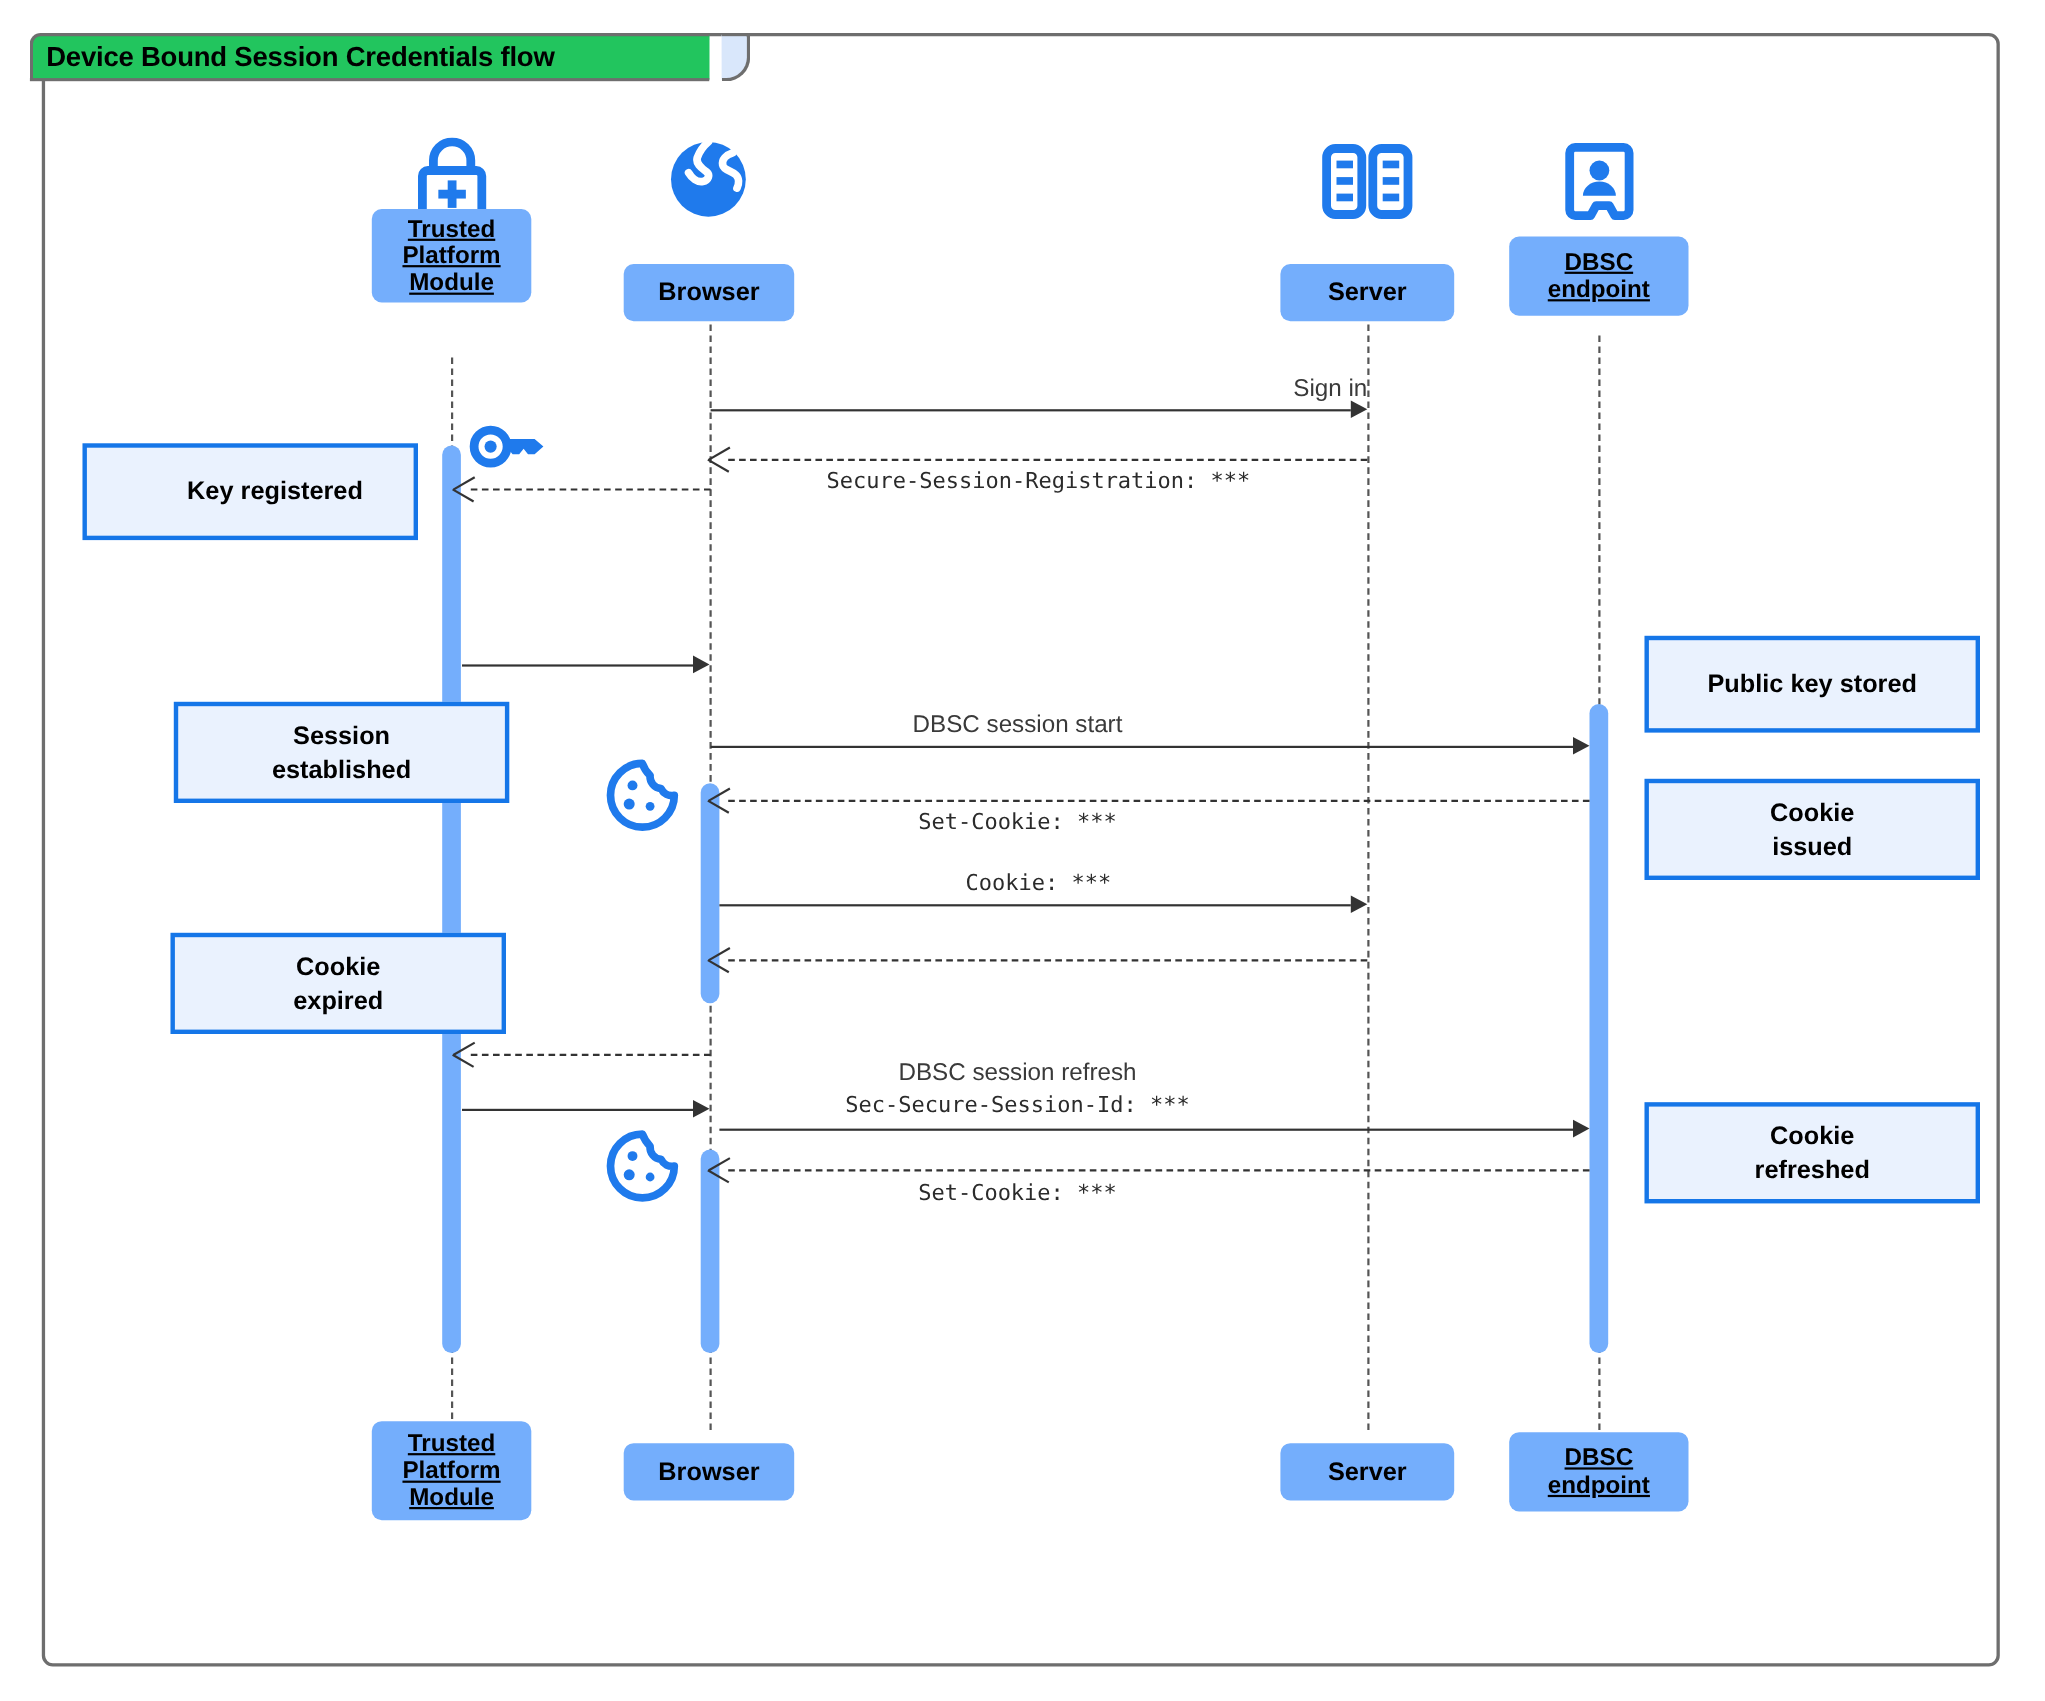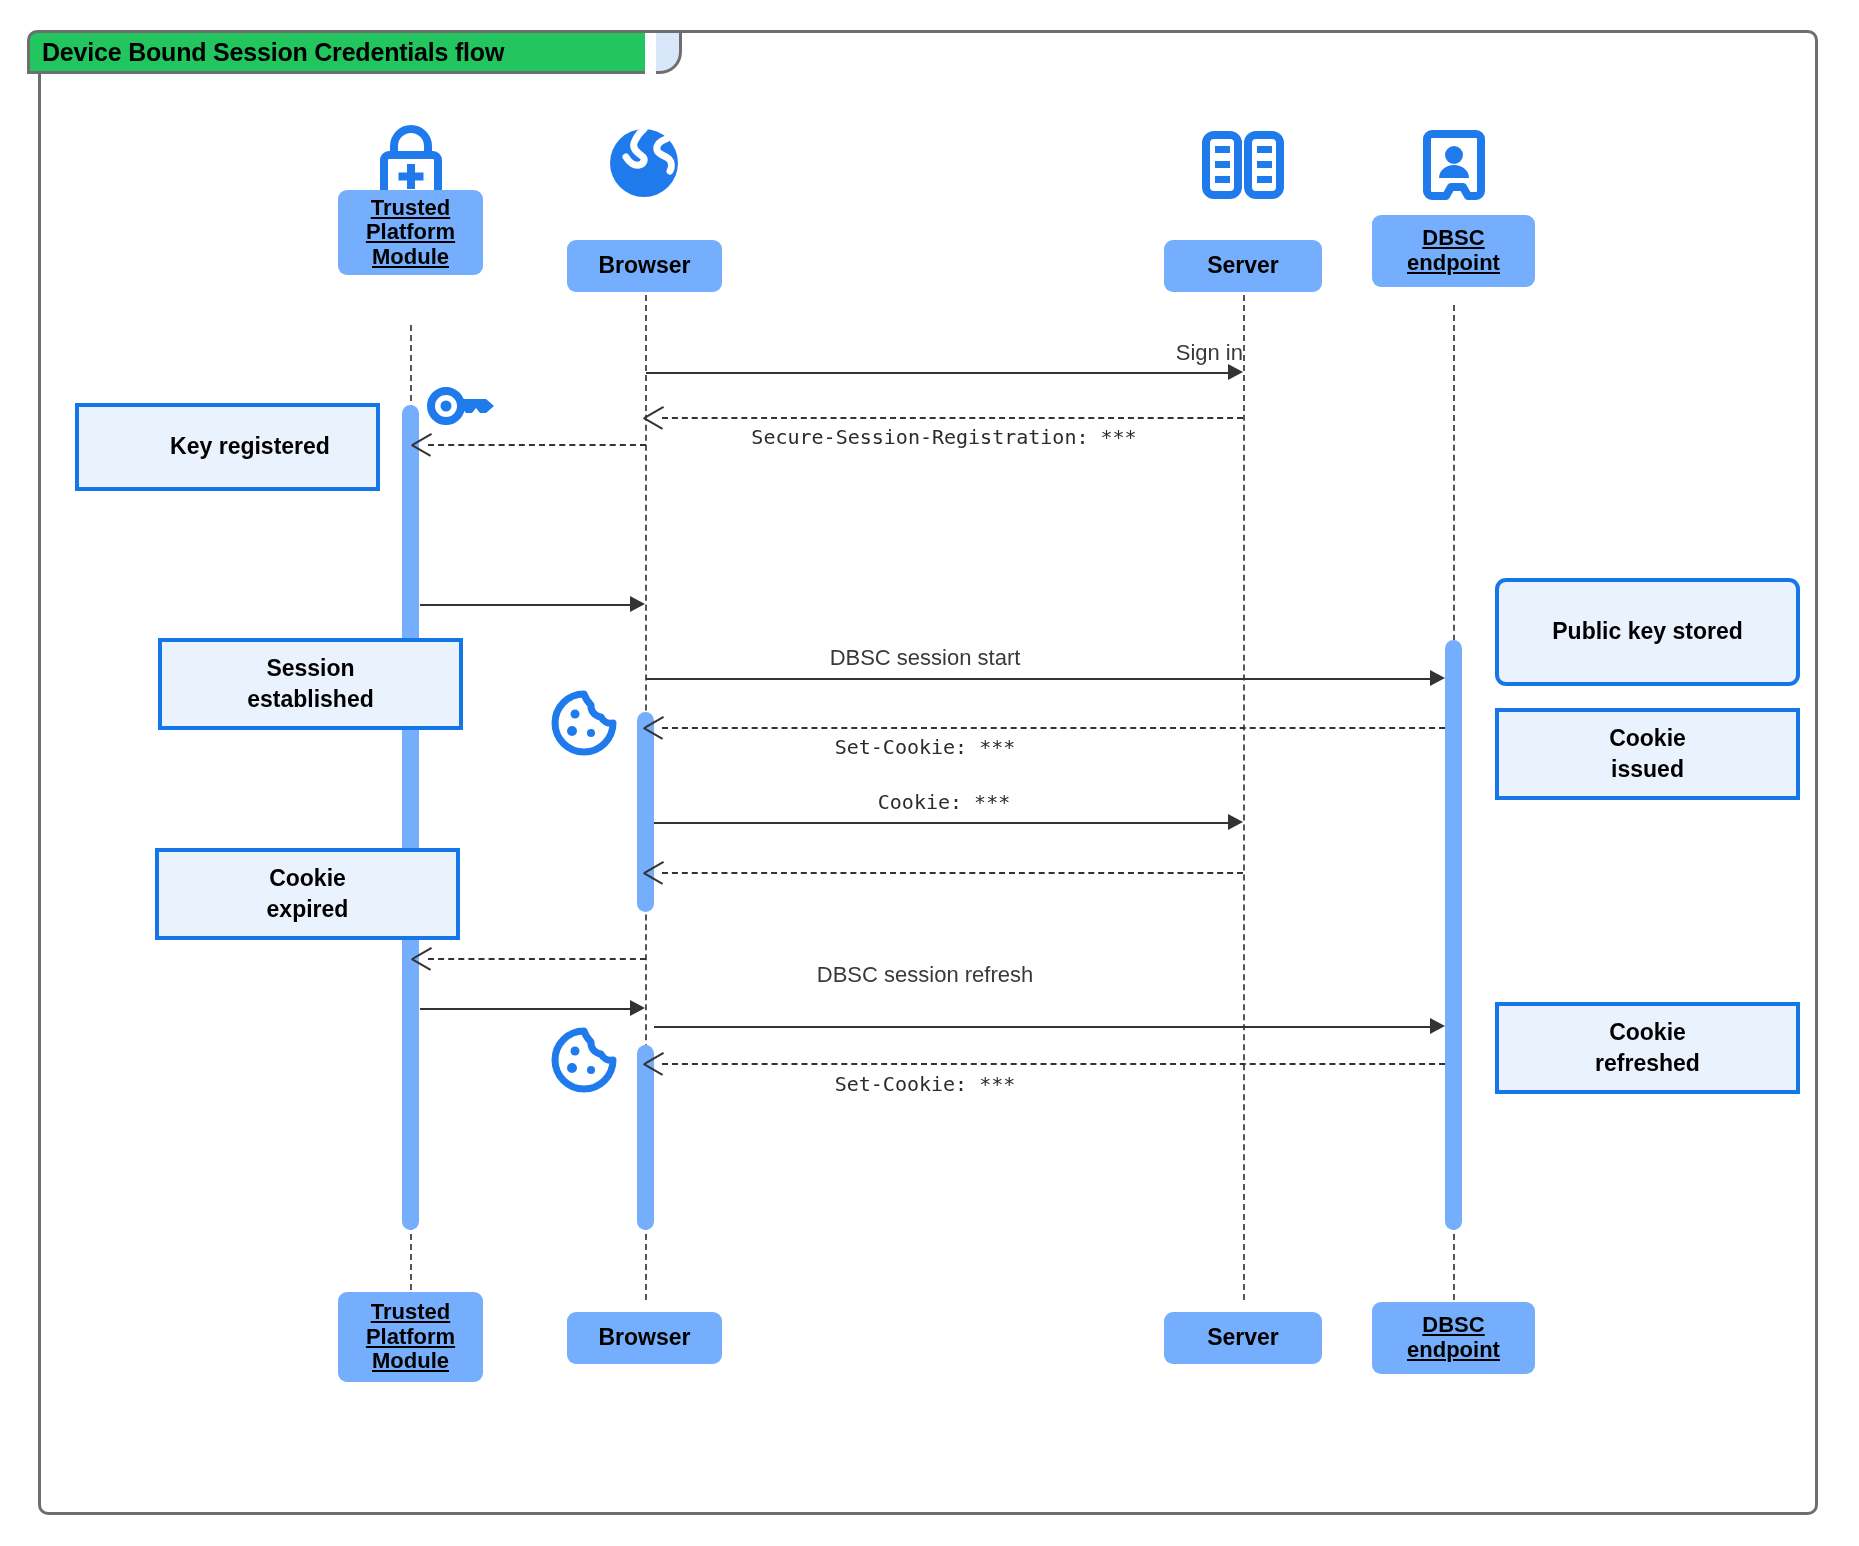--- a/index.html
+++ b/index.html
@@ -152,20 +152,21 @@
   <div class="msg-line dashed" style="left:662px;top:872px;width:581px;"></div>
   <div class="arrow-l-open" style="left:644px;top:862px;"></div>
 
   <div class="msg-line dashed" style="left:428px;top:958px;width:218px;"></div>
   <div class="arrow-l-open" style="left:412px;top:948px;"></div>
 
   <div class="msg-line" style="left:420px;top:1008px;width:210px;"></div>
   <div class="arrow-r" style="left:630px;top:1000px;"></div>
 
   <div class="msg-label" style="left:645px;top:962px;width:560px;">DBSC session refresh</div>
+  <div class="msg-label mono" style="left:645px;top:992px;width:560px;">Sec-Secure-Session-Id: ***</div>
   <div class="msg-line" style="left:654px;top:1026px;width:784px;"></div>
   <div class="arrow-r" style="left:1430px;top:1018px;"></div>
 
   <div class="msg-line dashed" style="left:662px;top:1063px;width:783px;"></div>
   <div class="arrow-l-open" style="left:644px;top:1053px;"></div>
   <div class="msg-label mono" style="left:645px;top:1072px;width:560px;">Set-Cookie: ***</div>
 
   <div class="icon" style="left:426px;top:384px;">
     <svg class="svg-ico" width="80" height="44" viewBox="0 0 80 44">
       <circle cx="20" cy="22" r="15" fill="none" stroke="#1f7aec" stroke-width="8"></circle>
@@ -197,21 +198,21 @@
   </div>
 
   <div class="note" style="left:158px;top:638px;width:305px;height:92px;">
     <span>Session<br>established</span>
   </div>
 
   <div class="note" style="left:155px;top:848px;width:305px;height:92px;">
     <span>Cookie<br>expired</span>
   </div>
 
-  <div class="note" style="left:1495px;top:578px;width:305px;height:108px;border-radius:11px;">
+  <div class="note" style="left:1495px;top:578px;width:305px;height:88px;">
     <span>Public key stored</span>
   </div>
 
   <div class="note" style="left:1495px;top:708px;width:305px;height:92px;">
     <span>Cookie<br>issued</span>
   </div>
 
   <div class="note" style="left:1495px;top:1002px;width:305px;height:92px;">
     <span>Cookie<br>refreshed</span>
   </div>

